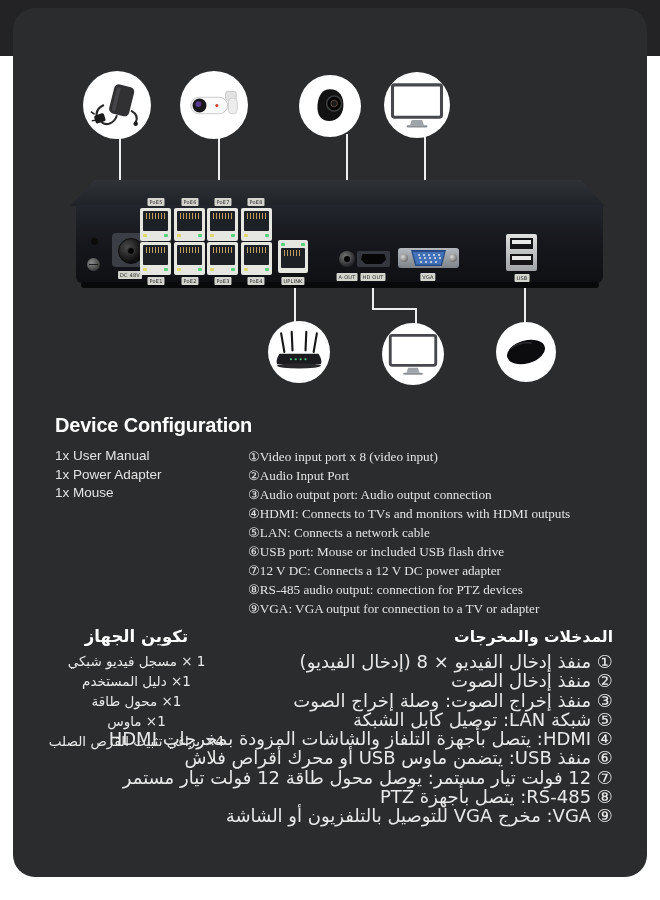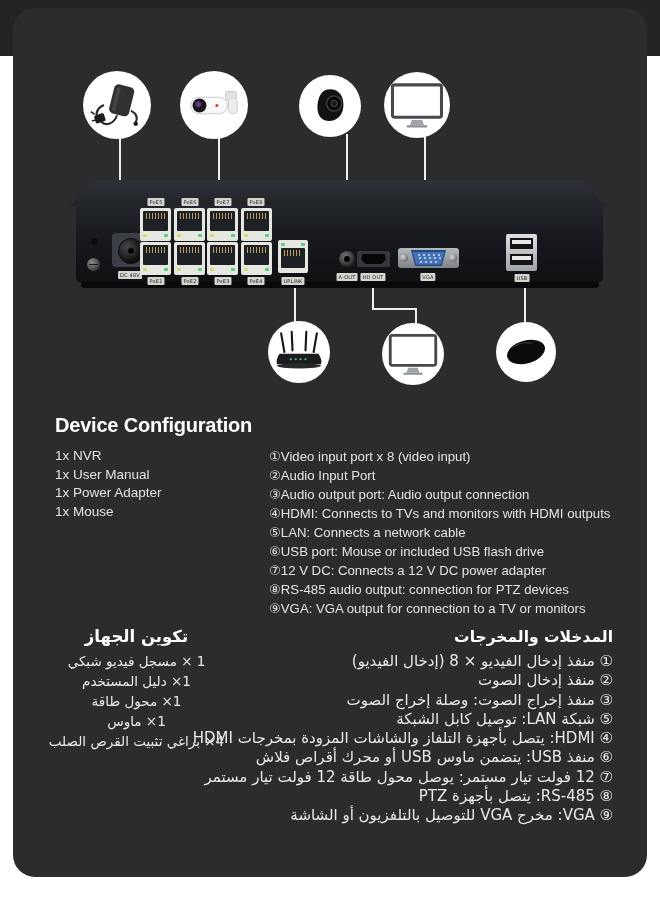--- a/index.html
+++ b/index.html
@@ -54,29 +54,29 @@
   .vga-dot{position:absolute;width:2px;height:2px;border-radius:50%;background:#dde4ee;}
   .usb{position:absolute;left:506px;top:234px;width:31px;height:37px;border-radius:2px;
        background:linear-gradient(180deg,#e0e0e0,#9fa3a7);}
   .usb .slot{position:absolute;left:4px;width:23px;height:11px;background:#141416;}
   .usb .slot:before{content:"";position:absolute;left:2px;top:2px;width:19px;height:4px;background:#e8e8e8;}
   
   .h-en{position:absolute;top:414px;font-size:20px;font-weight:700;color:#ffffff;letter-spacing:-.2px;white-space:nowrap;}
   .list-en{position:absolute;color:#e3e3e3;white-space:nowrap;}
   .list-en .li{display:block;}
   .cfg{left:55px;top:447px;font-size:13.5px;line-height:18.5px;}
-  .io{left:269px;top:447px;font-size:13.2px;line-height:19px;}
+  .io{left:248px;top:447px;font-size:13.2px;line-height:19px;font-family:Liberation Serif, serif;}
   .ar{direction:rtl;text-align:right;color:#e9e9e9;font-family:"DejaVu Sans",sans-serif;}
   .ar .hd{font-weight:700;color:#ffffff;}
   .cfg-ar{position:absolute;left:30px;right:417px;top:626px;text-align:center;}
   .cfg-ar .hd{font-size:16.5px;line-height:22px;margin-bottom:3px;white-space:nowrap;}
   .cfg-ar .li{font-size:13.5px;line-height:20px;white-space:nowrap;}
   .io-ar{position:absolute;left:40px;right:47px;top:626px;}
   .io-ar .hd{font-size:15.5px;line-height:22px;margin-bottom:4px;white-space:nowrap;}
-  .io-ar .li{font-size:15px;line-height:19.3px;white-space:nowrap;}
+  .io-ar .li{font-size:18px;line-height:19.3px;white-space:nowrap;}
 </style>
 </head>
 <body>
 
 <div class="page">
   <div class="top-strip"></div>
   <div class="card"></div>
 
   <div class="vline" style="left:119px;top:134px;height:102px;"></div>
   <div class="vline" style="left:218px;top:134px;height:101px;"></div>
@@ -252,36 +252,35 @@
 
   <div class="usb">
     <div class="slot" style="top:4px;"></div>
     <div class="slot" style="top:20px;"></div>
   </div>
   <div class="tag" style="left:522px;top:274px;">USB</div>
 
   <div class="h-en" style="left:55px;">Device Configuration</div>
 
   <div class="list-en cfg">
-    <span class="li">1x NVR</span>
     <span class="li">1x User Manual</span>
     <span class="li">1x Power Adapter</span>
     <span class="li">1x Mouse</span>
   </div>
 
   <div class="list-en io">
     <span class="li">①Video input port x 8 (video input)</span>
     <span class="li">②Audio Input Port</span>
     <span class="li">③Audio output port: Audio output connection</span>
     <span class="li">④HDMI: Connects to TVs and monitors with HDMI outputs</span>
     <span class="li">⑤LAN: Connects a network cable</span>
     <span class="li">⑥USB port: Mouse or included USB flash drive</span>
     <span class="li">⑦12 V DC: Connects a 12 V DC power adapter</span>
     <span class="li">⑧RS-485 audio output: connection for PTZ devices</span>
-    <span class="li">⑨VGA: VGA output for connection to a TV or monitors</span>
+    <span class="li">⑨VGA: VGA output for connection to a TV or adapter</span>
   </div>
 
   <div class="ar cfg-ar">
     <div class="hd">تكوين الجهاز</div>
     <div class="li">1 × مسجل فيديو شبكي</div>
     <div class="li">1× دليل المستخدم</div>
     <div class="li">1× محول طاقة</div>
     <div class="li">1× ماوس</div>
     <div class="li">4× براغي تثبيت القرص الصلب</div>
   </div>

